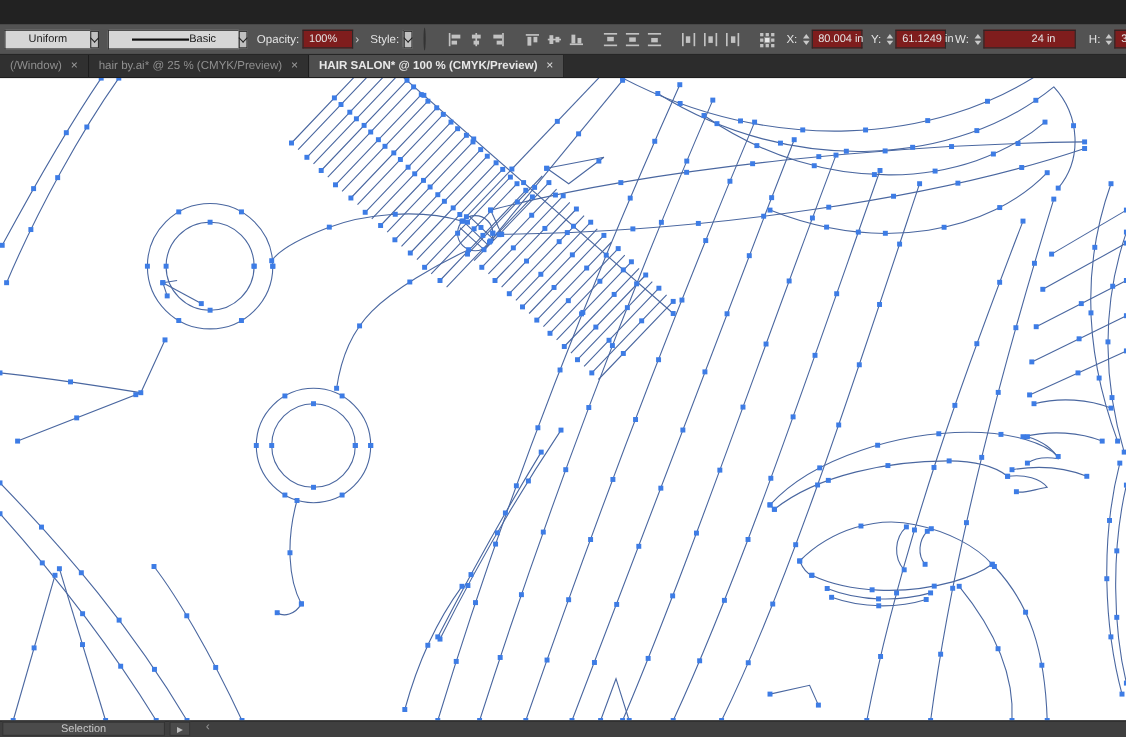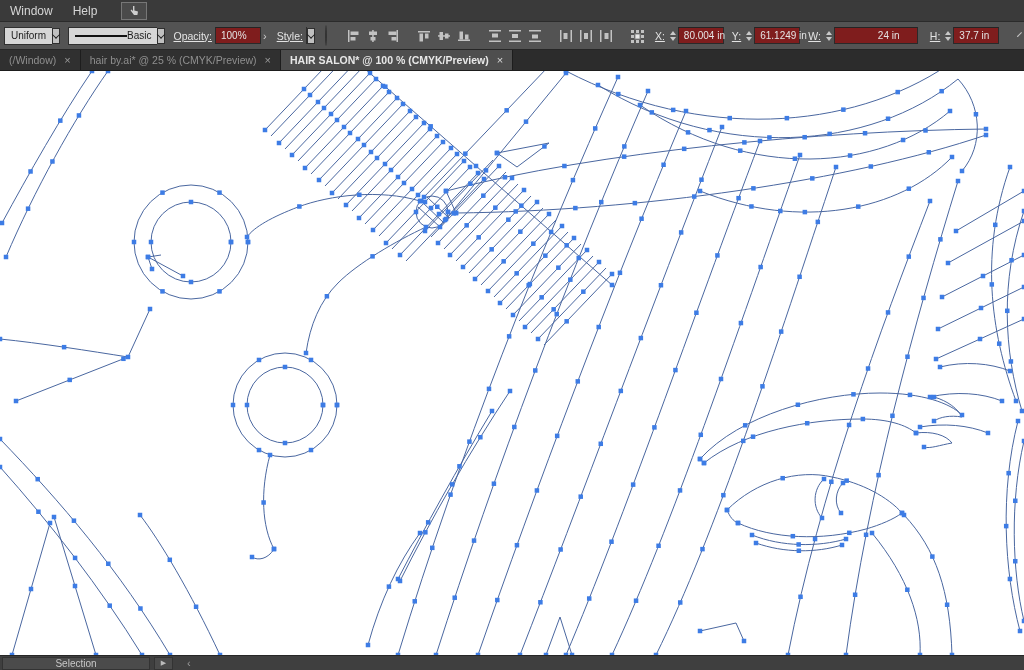--- a/index.html
+++ b/index.html
@@ -8,27 +8,27 @@
   
   .menubar{position:absolute;left:0;top:0;width:1024px;height:22px;background:#3a3a3a;
     display:flex;align-items:center;color:#d6d6d6;font-size:12px;border-bottom:1px solid #2b2b2b;box-sizing:border-box;}
   .menu-item{padding:0 10px;height:22px;line-height:22px;cursor:default;}
   .tool-btn{width:24px;height:16px;margin-left:14px;background:#4a4a4a;border:1px solid #777;
     display:flex;align-items:center;justify-content:center;}
   
   .ctrlbar{position:absolute;left:0;top:22px;width:1024px;height:28px;background:#535353;
     display:flex;align-items:center;color:#e3e3e3;font-size:10.5px;border-bottom:1px solid #262626;
     box-sizing:border-box;padding:0 4px;white-space:nowrap;}
-  .lightbox{background:#d6d6d6;color:#1c1c1c;height:16px;line-height:16px;padding:0 6px;
+  .lightbox{background:#d6d6d6;color:#1c1c1c;height:16px;line-height:16px;padding:0 21px;
     border:1px solid #2f2f2f;border-right:none;font-size:10px;display:flex;align-items:center;}
   .chevcell{background:#c0c0c0;border:1px solid #2f2f2f;height:16px;width:14px;
     display:flex;align-items:center;justify-content:center;box-sizing:border-box;}
   .chev{width:5px;height:5px;border-right:1.5px solid #222;border-bottom:1.5px solid #222;
     transform:rotate(45deg) translate(-1px,-1px);}
-  .ulabel{text-decoration:underline;margin:0 3px 0 8px;}
+  .ulabel{margin:0 3px 0 8px;}
   .darkfield{background:#7f1d1d;border:1px solid #2a2a2a;border-top-color:#242424;height:15px;
     line-height:15px;color:#e4e4e4;font-size:10px;padding:0 5px;min-width:34px;}
   .stepper{display:flex;flex-direction:column;justify-content:center;gap:2px;margin:0 2px;}
   .stp-up{width:0;height:0;border-left:3.5px solid transparent;border-right:3.5px solid transparent;border-bottom:4px solid #c9c9c9;}
   .stp-dn{width:0;height:0;border-left:3.5px solid transparent;border-right:3.5px solid transparent;border-top:4px solid #c9c9c9;}
   .alignicons{display:flex;align-items:center;gap:4px;margin-left:8px;}
   .alignicons svg{display:block;}
   .grp-gap{width:7px;}
   .swatch{width:18px;height:15px;background:#e9e9e9;border:1px solid #2f2f2f;border-right:none;}
   .recolor{width:19px;height:19px;border-radius:50%;margin-left:10px;border:1px solid #333;
@@ -40,41 +40,32 @@
   .tab{display:flex;align-items:center;gap:8px;padding:0 9px;background:#303030;
     border-right:1px solid #1d1d1d;height:100%;box-sizing:border-box;cursor:default;}
   .tab .x{color:#9a9a9a;font-size:11px;}
   .tab.active{background:#4e4e4e;color:#e8e8e8;font-weight:bold;}
   .tab.active .x{color:#d8d8d8;font-weight:normal;}
   
   .canvas{position:absolute;left:0;top:71px;width:1024px;height:584px;background:#ffffff;}
   .canvas svg{display:block;}
   
   .statusbar{position:absolute;left:0;top:655px;width:1024px;height:15px;background:#3f3f3f;
-    border-top:1px solid #272727;display:flex;align-items:center;font-size:10px;color:#c8c8c8;box-sizing:border-box;}
+    border-top:1px solid #272727;display:flex;align-items:flex-start;font-size:10px;color:#c8c8c8;box-sizing:border-box;}
   .status-field{background:#4b4b4b;border:1px solid #333;height:11px;line-height:11px;
     width:146px;text-align:center;margin-left:2px;}
   .status-btn{background:#4b4b4b;border:1px solid #333;height:11px;width:17px;margin-left:4px;
     display:flex;align-items:center;justify-content:center;font-size:7px;color:#bbb;}
   .status-arrow{margin-left:14px;color:#9a9a9a;font-size:11px;line-height:11px;}
 </style>
 </head>
 <body>
 
 <div id="app">
 
-  <div class="menubar">
-    <div class="menu-item">Window</div>
-    <div class="menu-item">Help</div>
-    <div class="tool-btn">
-      <svg width="12" height="12" viewBox="0 0 12 12">
-        <path d="M5 1v5L3.4 4.6 2.6 5.4 6 10h3.4L10 6.6 6.4 5.4V1z" fill="#cfcfcf"></path>
-      </svg>
-    </div>
-  </div>
 
   <div class="ctrlbar">
     <div class="lightbox">Uniform</div>
     <div class="chevcell">
         <div class="chev"></div>
       </div>
 
     <div class="lightbox" style="margin-left:8px;width:92px;">
       <svg width="52" height="4" viewBox="0 0 52 4">
           <rect y="1" width="52" height="2" fill="#111"></rect>

